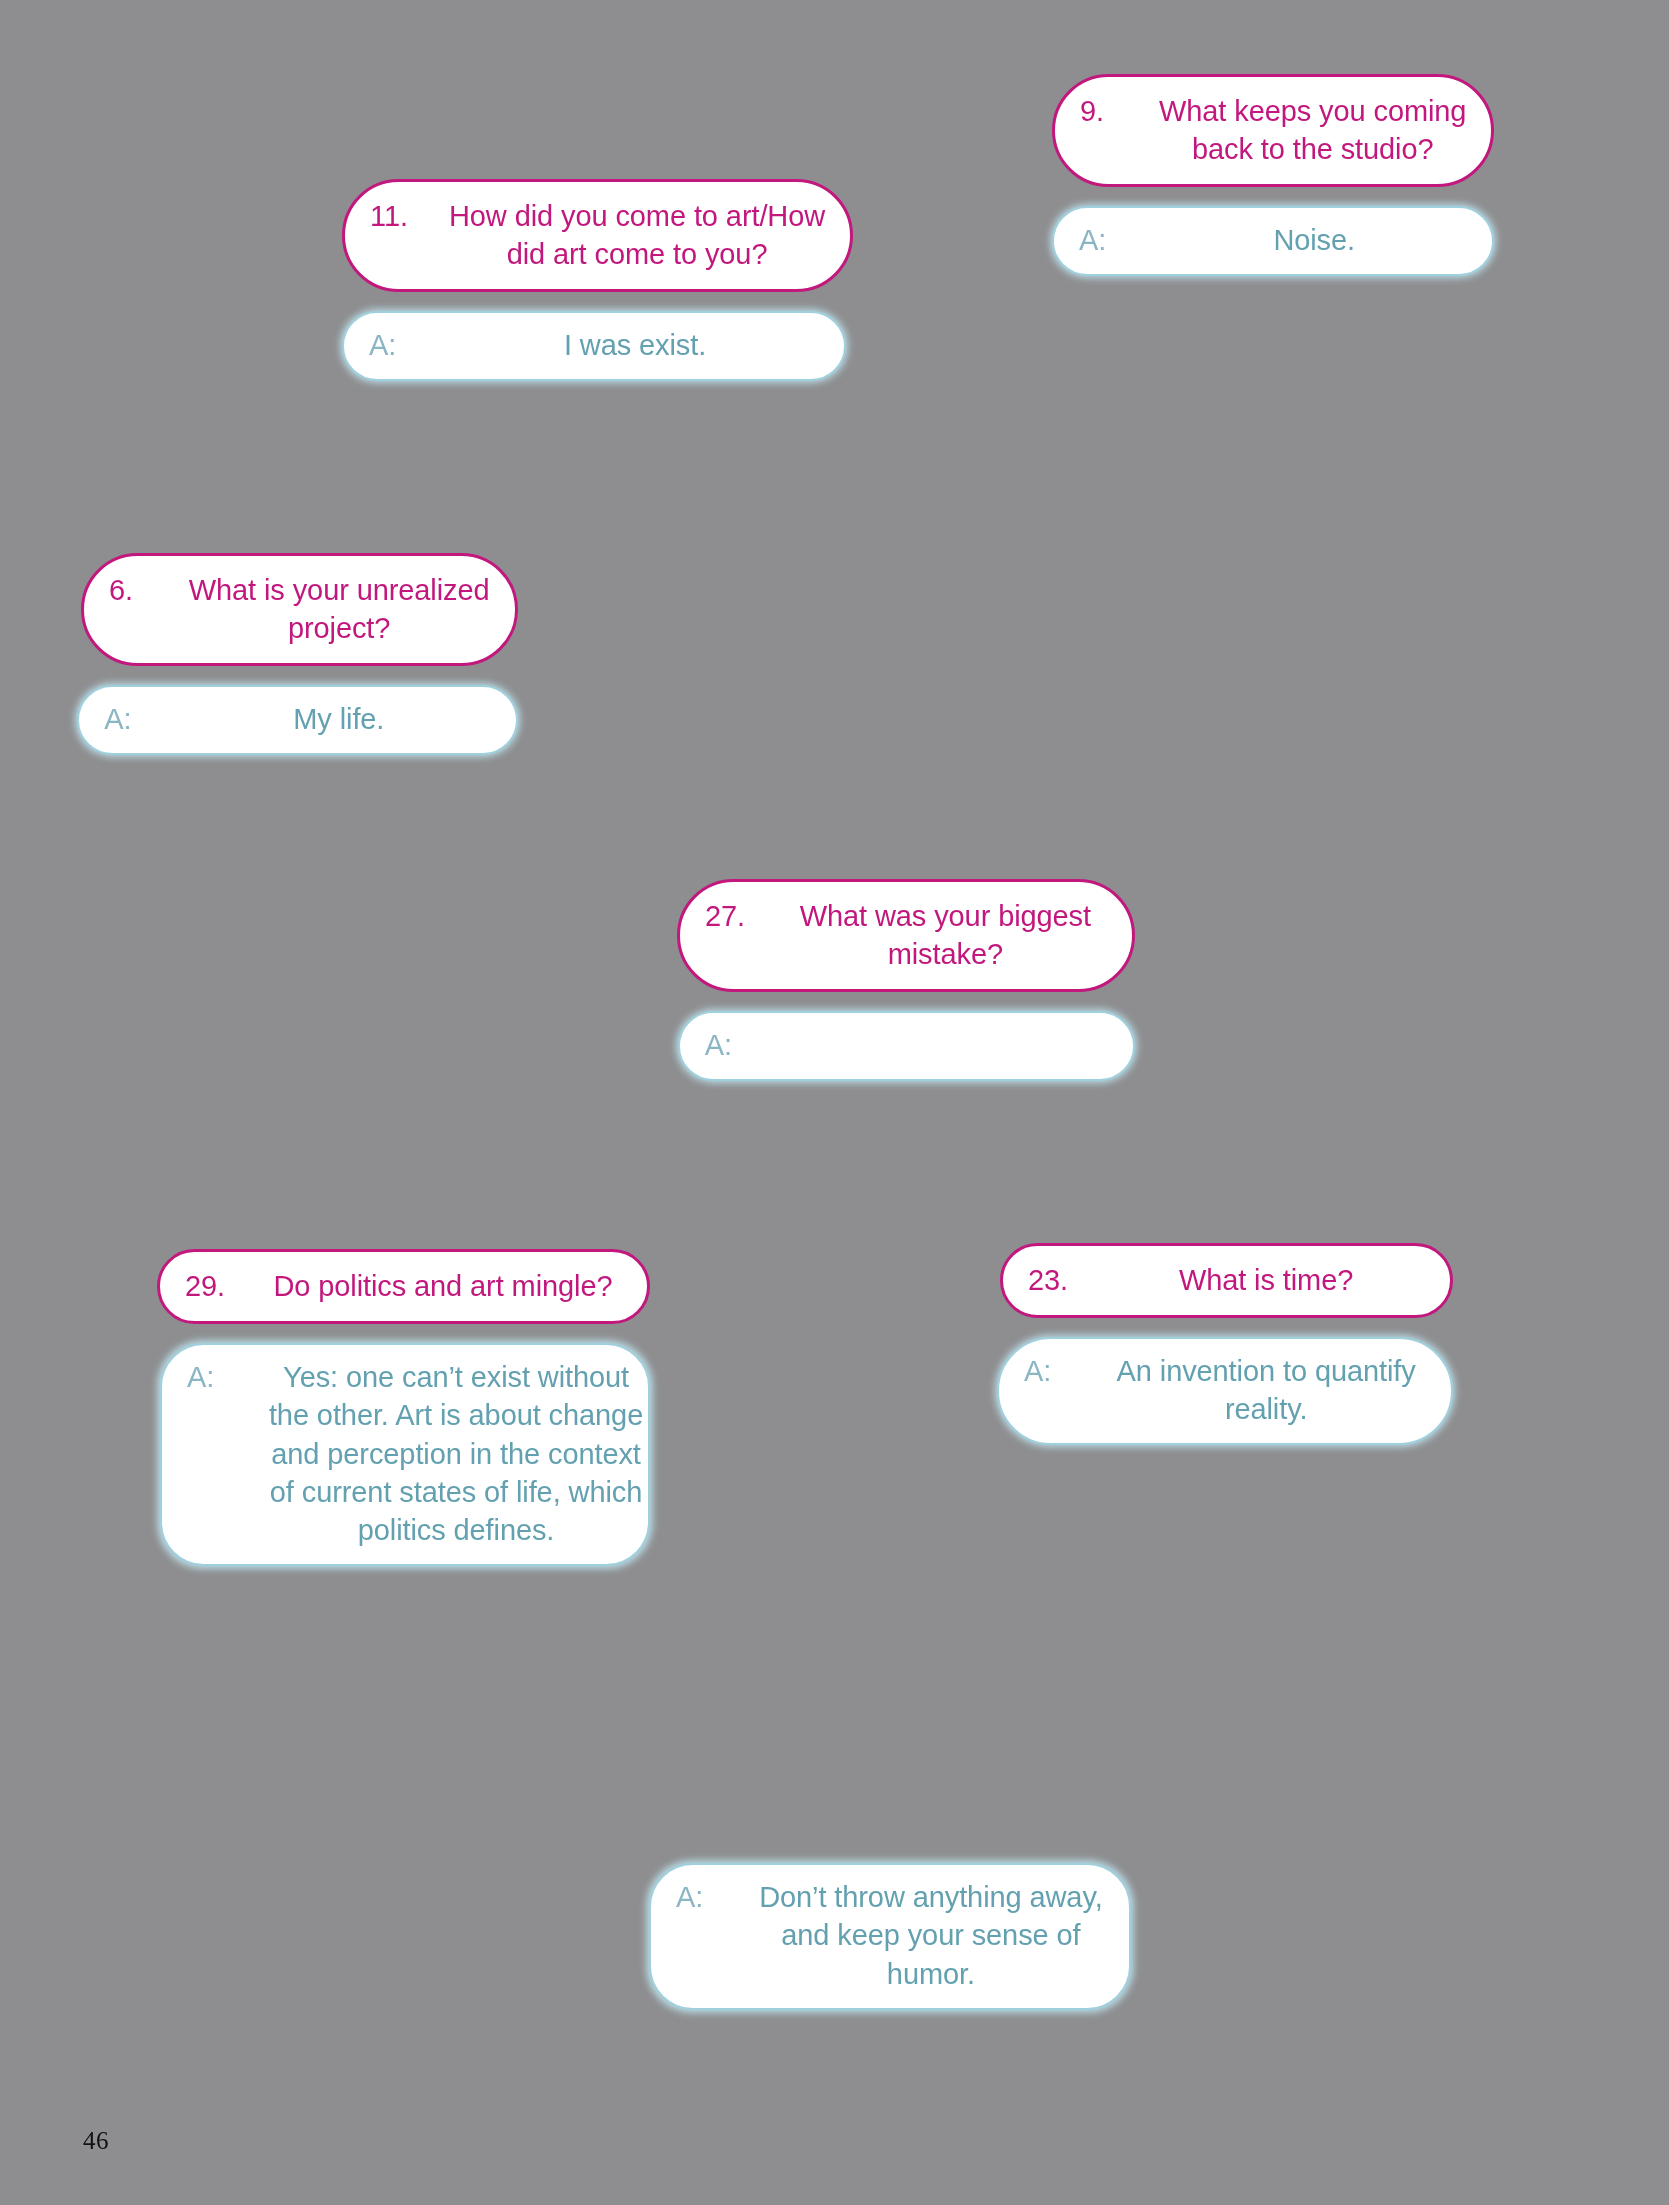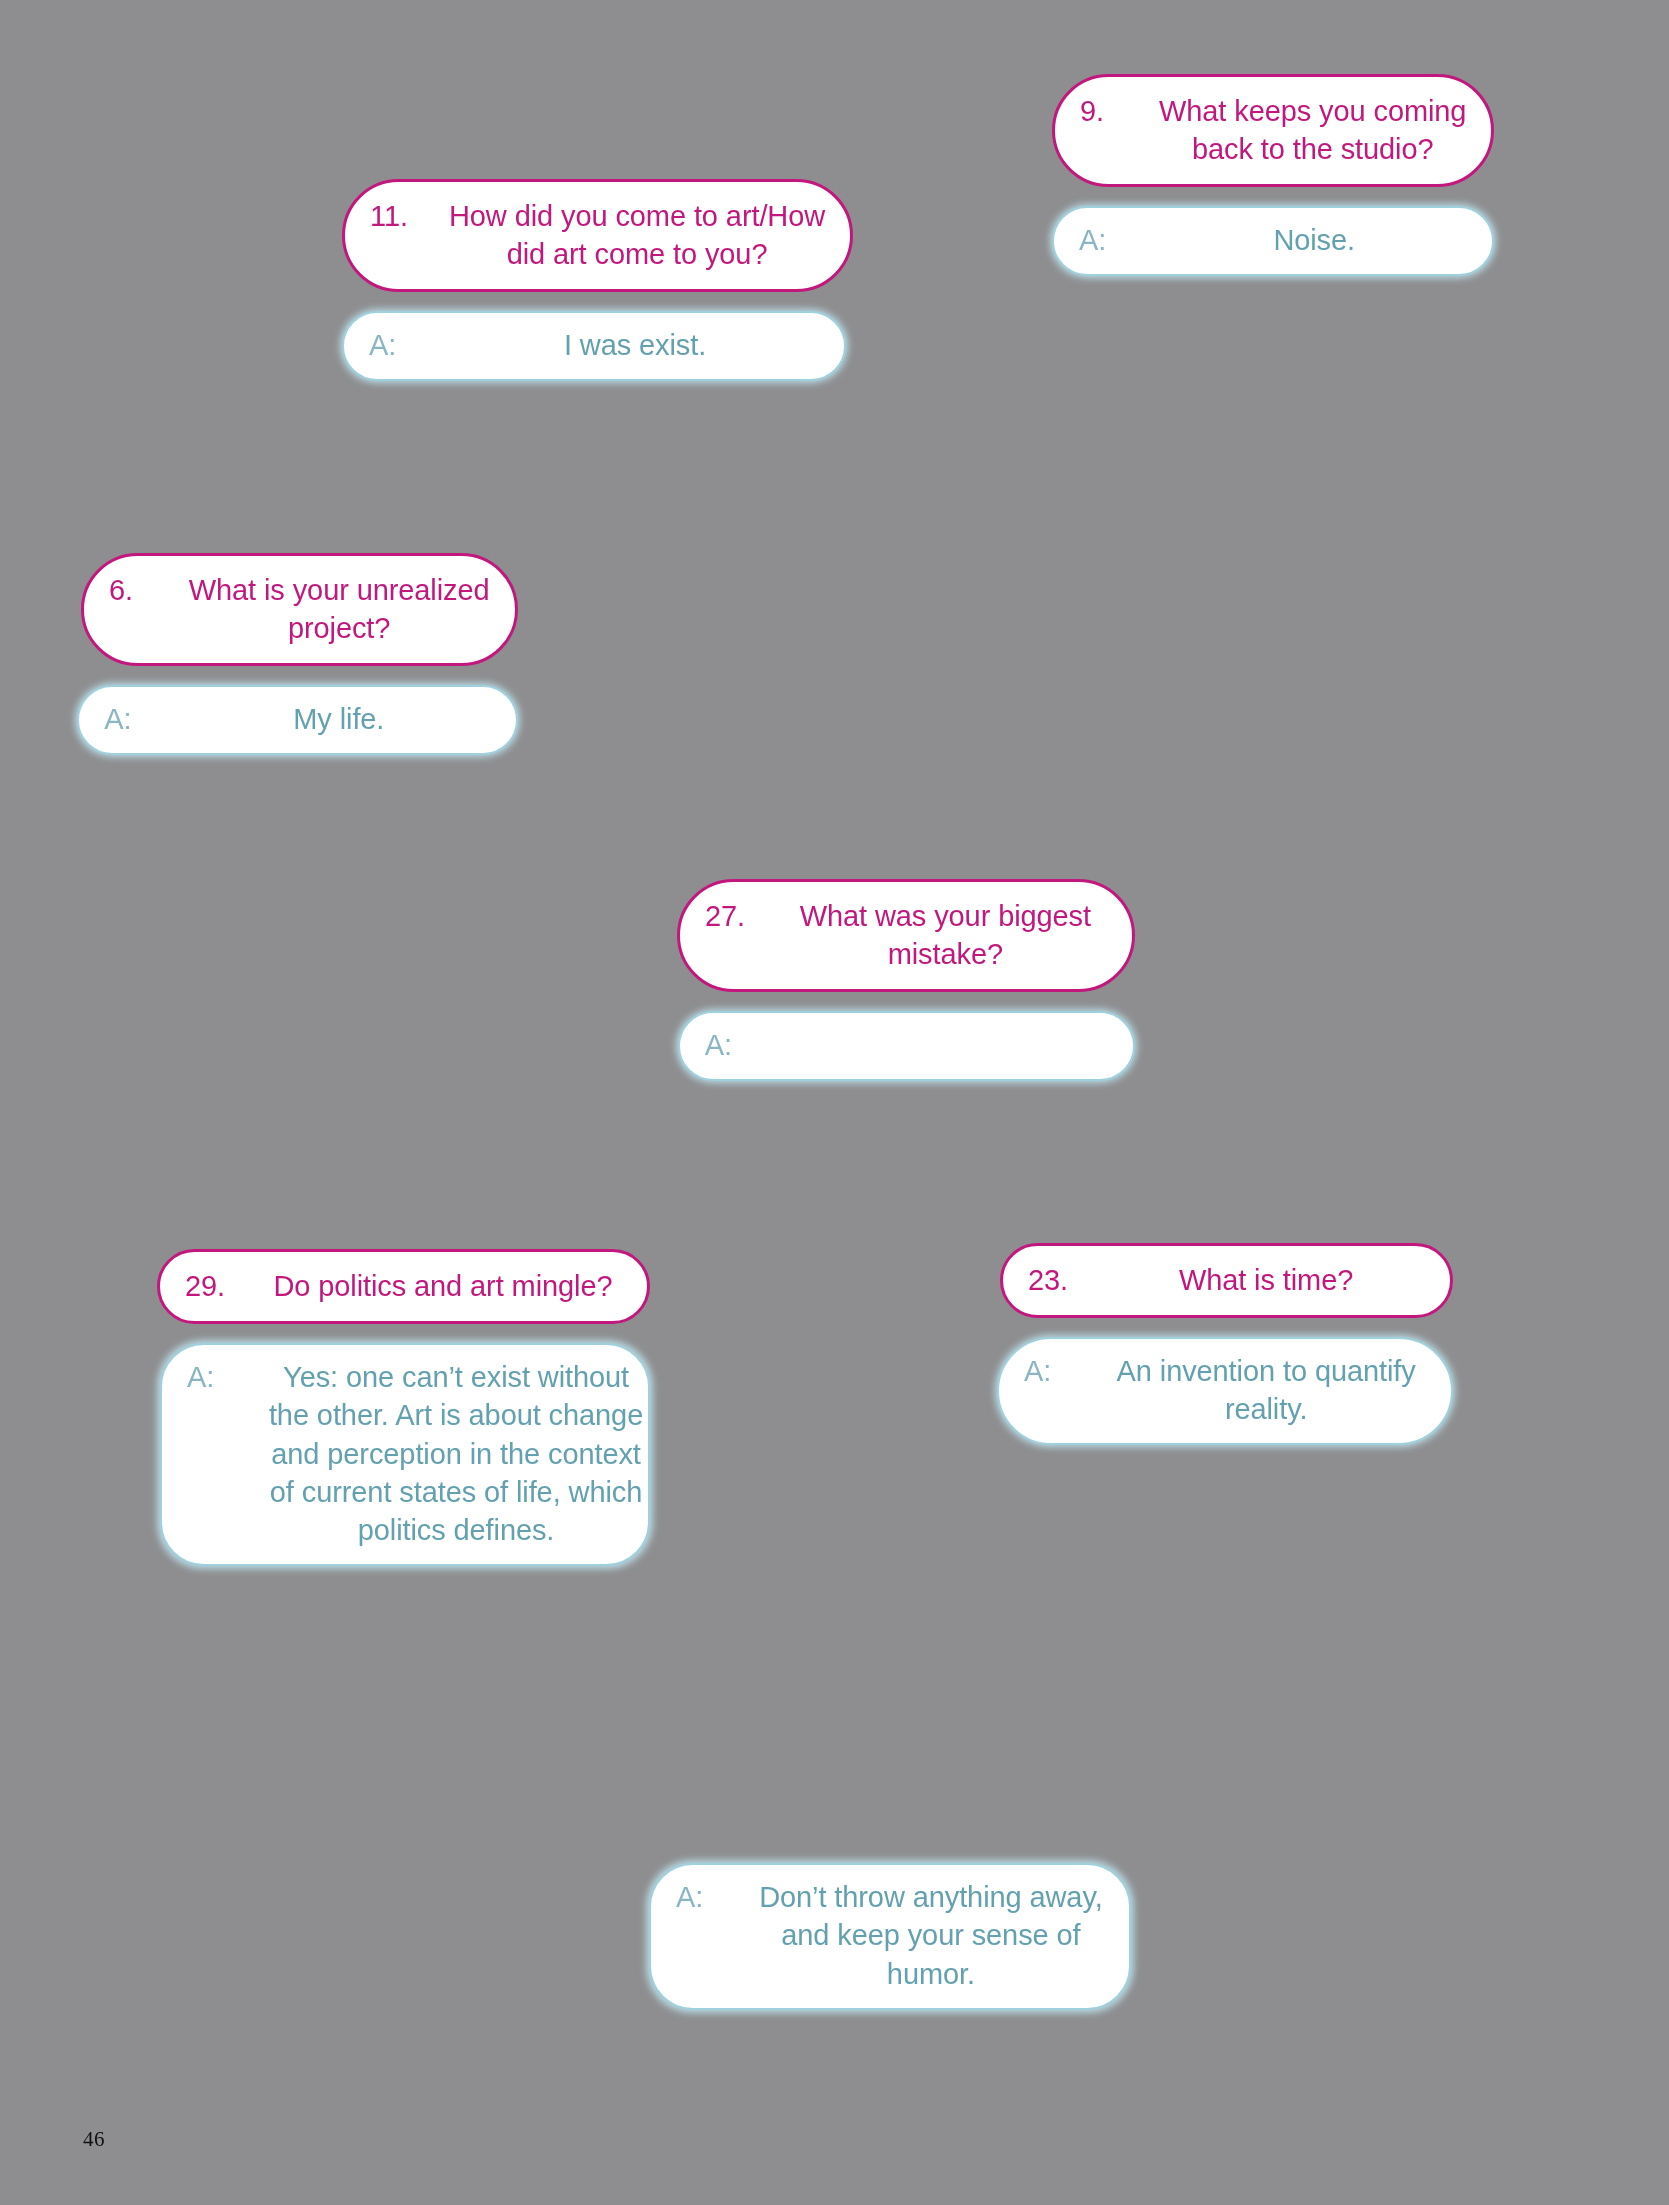--- a/index.html
+++ b/index.html
@@ -71,21 +71,21 @@
   }
   .body-text { flex: 1 1 auto; }
   .body-text .ln { display: block; text-align: center; }
 
   
   .page-number {
     position: absolute;
     left: 83px;
     top: 2127px;
     font-family: "Liberation Serif", serif;
-    font-size: 21px;
+    font-size: 25px;
     color: #111111;
     letter-spacing: 0.4px;
   }
 </style>
 </head>
 <body>
 
 <div id="page">
 
   <div class="qa-group" style="left:1052px; top:74px;">

